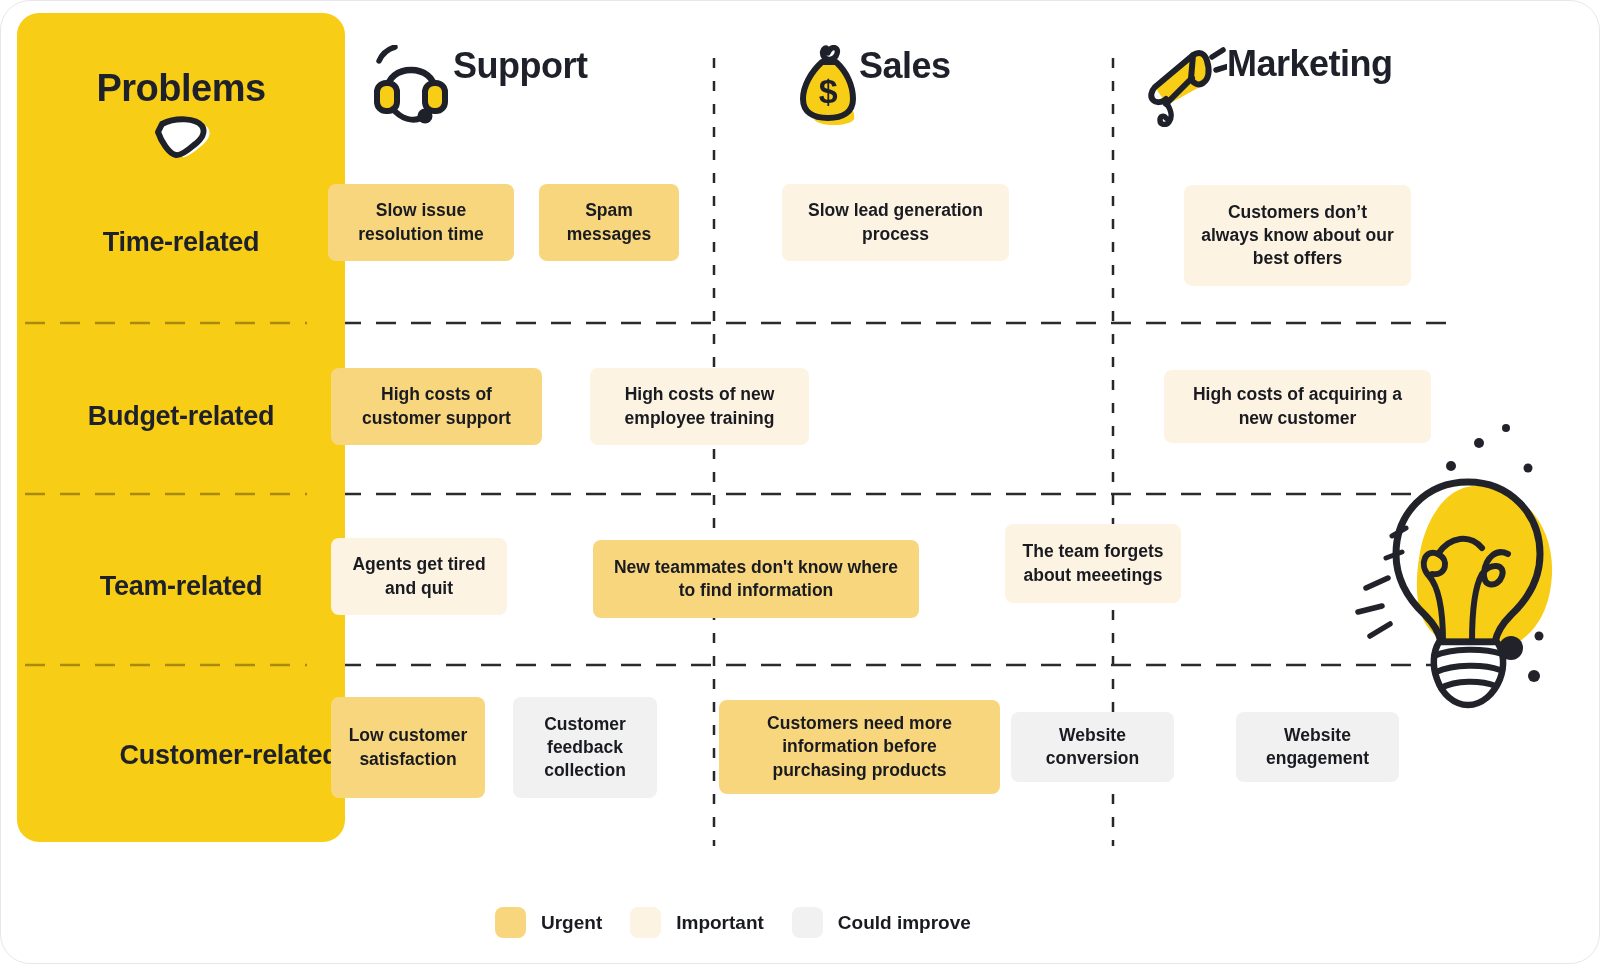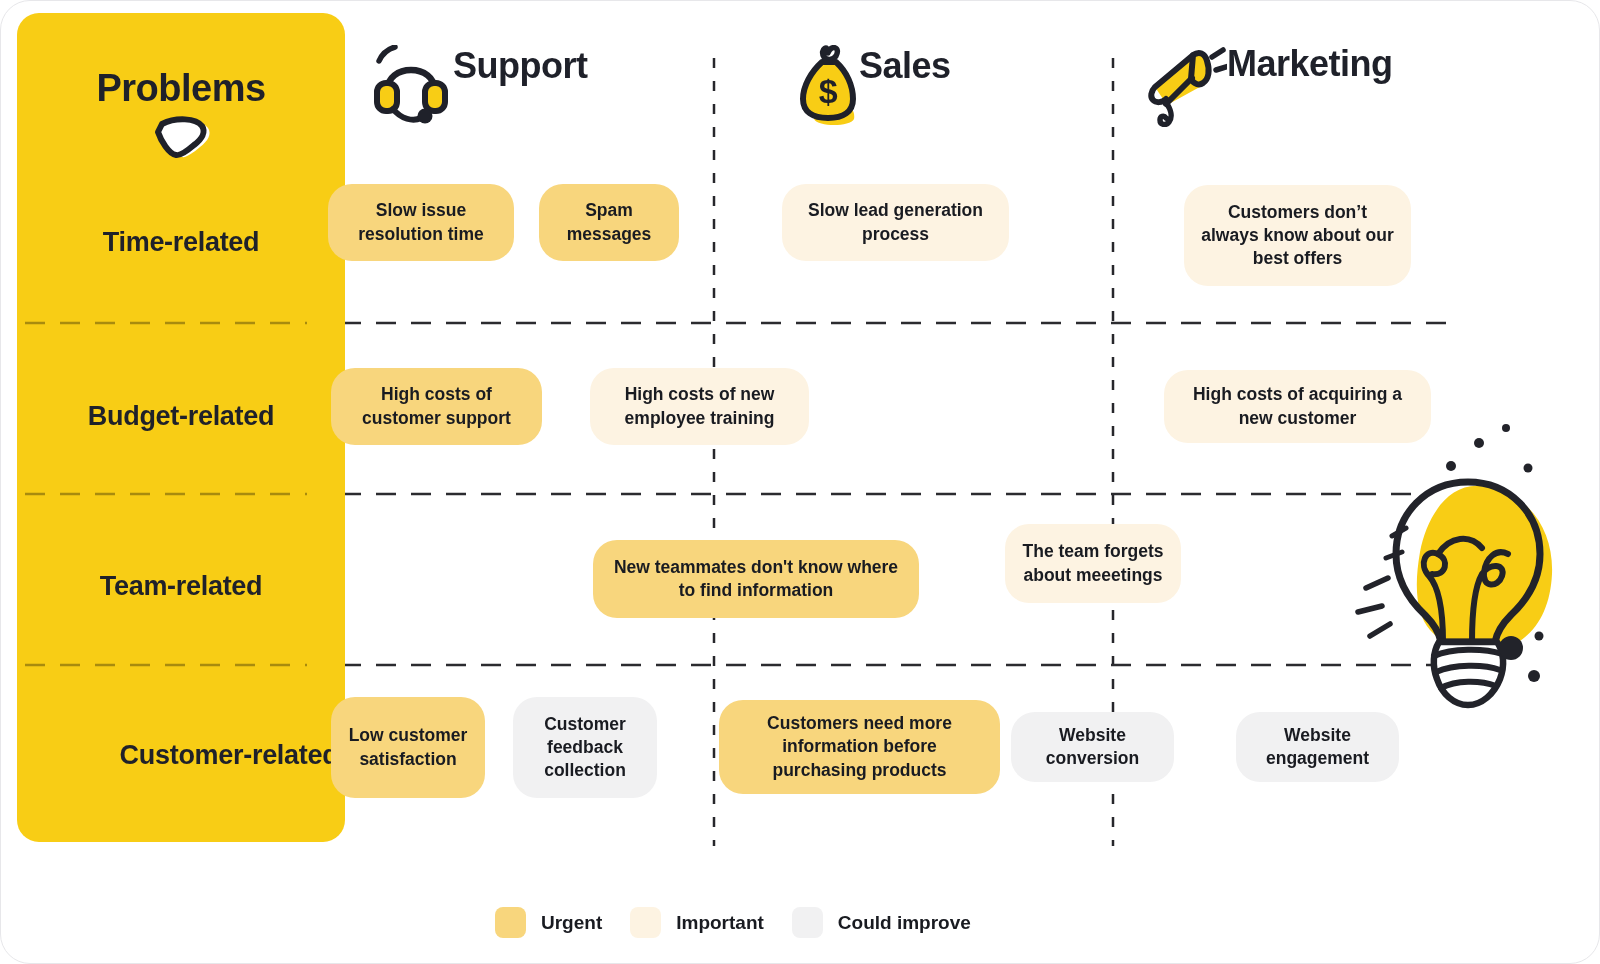--- a/index.html
+++ b/index.html
@@ -17,21 +17,21 @@
   .col-header{position:absolute;display:flex;align-items:flex-start;font-size:36px;font-weight:700;color:#1F212A;letter-spacing:-0.5px;z-index:2;}
   .ch-support{left:368px;top:44px;}
   .ch-sales{left:796px;top:44px;}
   .ch-marketing{left:1140px;top:42px;}
   .col-header .hicon{flex:0 0 auto;display:block;}
 
   
   .gridlines{position:absolute;left:0;top:0;z-index:1;pointer-events:none;}
 
   
-  .card{position:absolute;z-index:3;border-radius:24px;display:flex;align-items:center;justify-content:center;text-align:center;font-weight:700;font-size:17.5px;line-height:1.32;color:#191B21;padding:9px 15px;box-sizing:border-box;}
+  .card{position:absolute;z-index:3;border-radius:8px;display:flex;align-items:center;justify-content:center;text-align:center;font-weight:700;font-size:17.5px;line-height:1.32;color:#191B21;padding:9px 15px;box-sizing:border-box;}
   .urgent{background:#F8D67D;}
   .important{background:#FDF3E2;}
   .could{background:#F1F1F2;}
   .c0{left:327px;top:183px;width:186px;height:77px;}
   .c1{left:538px;top:183px;width:140px;height:77px;}
   .c2{left:781px;top:183px;width:227px;height:77px;}
   .c3{left:1183px;top:184px;width:227px;height:101px;}
   .c4{left:330px;top:367px;width:211px;height:77px;}
   .c5{left:589px;top:367px;width:219px;height:77px;}
   .c6{left:1163px;top:369px;width:267px;height:73px;}
@@ -135,20 +135,23 @@
     </div>
   <div class="card important c3">
       <span>Customers don’t always know about our best offers</span>
     </div>
   <div class="card important c5">
       <span>High costs of new employee training</span>
     </div>
   <div class="card important c6">
       <span>High costs of acquiring a new customer</span>
     </div>
+  <div class="card important c7">
+      <span>Agents get tired and quit</span>
+    </div>
   <div class="card urgent c8">
       <span>New teammates don't know where to find information</span>
     </div>
   <div class="card important c9">
       <span>The team forgets about meeetings</span>
     </div>
   <div class="card urgent c10">
       <span>Low customer satisfaction</span>
     </div>
   <div class="card could c11">

